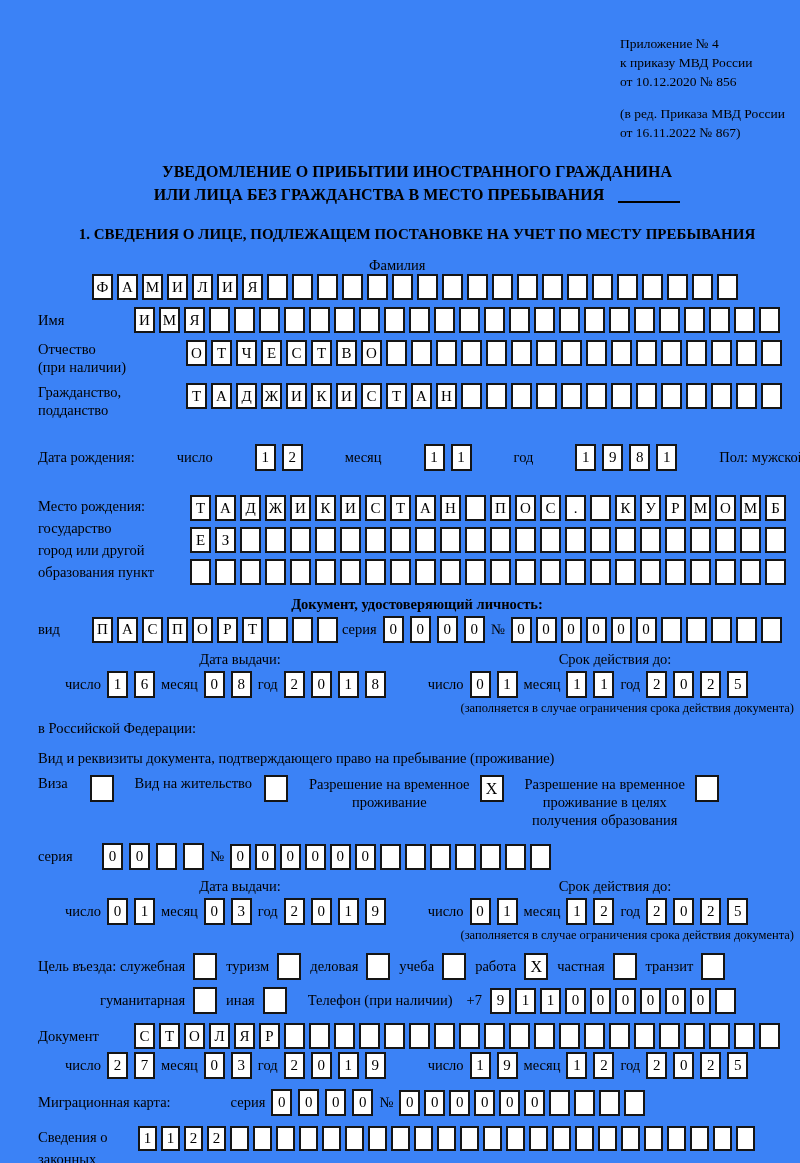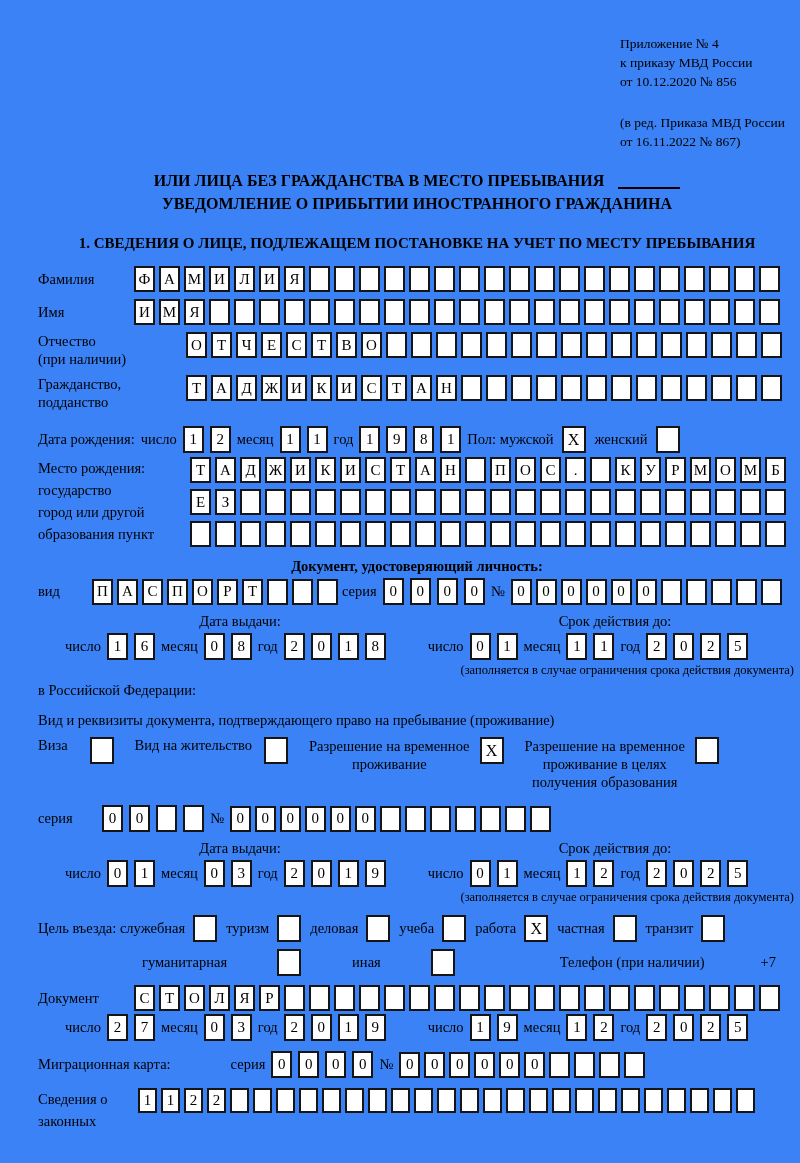--- a/index.html
+++ b/index.html
@@ -5,21 +5,21 @@
   html,body{margin:0;padding:0;background:#e8e8e8;}
   #page{
     width:800px;height:1163px;background:#3b82f6;color:#000;
     font-family:"Liberation Serif","DejaVu Serif",serif;
     box-sizing:border-box;padding:34px 4px 0 38px;
     position:relative;overflow:hidden;margin:0 auto;
     font-size:14.5px;
   }
   
   #annex{margin-left:582px;font-size:13.5px;line-height:19px;}
-  #annex .note{margin-top:22px;}
+  #annex .note{margin-top:13px;}
   #form-label{text-align:right;padding-right:32px;font-weight:bold;margin-top:16px;font-size:15px;}
   #title{margin-top:18px;text-align:center;font-weight:bold;font-size:16px;line-height:23px;}
   .blank-line{display:inline-block;width:62px;border-bottom:2.5px solid #000;margin-left:14px;transform:translateY(3px);}
   #section1{margin-top:20px;text-align:center;font-weight:bold;font-size:15px;}
 
   
   .row{display:flex;align-items:center;margin-top:7px;}
   .txt{margin-right:6px;flex:none;white-space:nowrap;}
   .txt .tl{line-height:18px;}
   .gap{flex:none;display:inline-block;}
@@ -32,41 +32,41 @@
   .cell.s{width:19px;height:25px;}
   .checkbox{width:24px;height:27px;border:2px solid #151515;display:flex;align-items:center;justify-content:center;
         font-size:16px;margin:0 9px 0 2px;flex:none;box-sizing:border-box;background:#fff;}
 
   .cap{margin-top:6px;}
 
   
   [data-name="surname-label"],[data-name="firstname-label"],[data-name="profession-label"]{width:90px;flex:none;}
   [data-name="patronymic-label"],[data-name="citizenship-label"]{width:142px;flex:none;}
   [data-name="patronymic-row"],[data-name="citizenship-row"],[data-name="residence-permit-row"]{align-items:flex-start;}
-  [data-name="surname-row"]{margin-top:14px;}
-  [data-name="birthdate-row"]{margin-top:15px;}
-  [data-name="birthplace-block"]{margin-top:4px;}
+  [data-name="surname-row"]{margin-top:14px;flex-direction:column;}
+  [data-name="birthdate-row"]{margin-top:25px;gap:36px;}
+  [data-name="birthplace-block"]{margin-top:24px;}
   [data-name="doc-type-label"]{width:48px;flex:none;}
   [data-name="doc-section-title"]{text-align:center;font-weight:bold;margin-top:5px;}
   [data-name="doc-type-row"]{margin-top:3px;}
   [data-name="doc-date-headers"],[data-name="permit-date-headers"],[data-name="entry-date-headers"]{margin-top:8px;padding-left:27px;}
   [data-name="doc-dates-row"],[data-name="permit-dates-row"],[data-name="entry-dates-row"]{padding-left:27px;margin-top:3px;}
   [data-name="issue-date-header"],[data-name="entry-date-header"]{width:350px;text-align:center;margin-right:0;}
   [data-name="validity-header"],[data-name="stay-until-header"]{width:400px;text-align:center;margin-right:0;}
   [data-name="doc-validity-note"],[data-name="permit-validity-note"]{margin-top:3px;text-align:right;font-size:12.5px;padding-right:2px;}
   [data-name="permit-intro-1"]{margin-top:13px;}
   [data-name="permit-intro-2"]{margin-top:4px;}
   [data-name="residence-permit-row"]{margin-top:8px;}
   [data-name="temp-residence-label"],[data-name="temp-residence-edu-label"]{text-align:center;margin-right:8px;}
   [data-name="residence-permit-label"]{margin-right:10px;}
   [data-name="visa-label"]{margin-right:20px;}
   [data-name="permit-series-label"]{width:58px;flex:none;}
   [data-name="permit-series-row"]{margin-top:14px;}
   [data-name="purpose-row"]{margin-top:10px;}
-  [data-name="purpose-row-2"]{gap:42px;}
+  [data-name="purpose-row-2"]{}
   [data-name="phone-label"]{margin-right:14px;}
   [data-name="phone-prefix"]{margin-right:8px;}
   [data-name="profession-row"]{margin-top:9px;}
   [data-name="migration-card-row"]{margin-top:10px;}
   [data-name="migration-card-label"]{margin-right:60px;}
   [data-name="representatives-block"]{margin-top:10px;}
 
   
   .blk{display:flex;align-items:flex-start;}
   .blabels{flex:none;line-height:19px;}
@@ -83,22 +83,22 @@
   <div id="annex" data-name="annex-reference">
     <div data-name="annex-line">Приложение № 4</div>
     <div data-name="annex-line">к приказу МВД России</div>
     <div data-name="annex-line">от 10.12.2020 № 856</div>
     <div class="note" data-name="annex-amendment-line">(в ред. Приказа МВД России</div>
     <div data-name="annex-amendment-line">от 16.11.2022 № 867)</div>
   </div>
 
 
   <div id="title" data-name="page-title">
+    <div data-name="title-line-1">УВЕДОМЛЕНИЕ О ПРИБЫТИИ ИНОСТРАННОГО ГРАЖДАНИНА</div>
     <div data-name="title-line-2"><span>ИЛИ ЛИЦА БЕЗ ГРАЖДАНСТВА В МЕСТО ПРЕБЫВАНИЯ</span><span class="blank-line" data-name="title-blank-line"></span></div>
-    <div data-name="title-line-1">УВЕДОМЛЕНИЕ О ПРИБЫТИИ ИНОСТРАННОГО ГРАЖДАНИНА</div>
   </div>
 
   <div id="section1" data-name="section-1-title">1. СВЕДЕНИЯ О ЛИЦЕ, ПОДЛЕЖАЩЕМ ПОСТАНОВКЕ НА УЧЕТ ПО МЕСТУ ПРЕБЫВАНИЯ</div>
 
   <div id="form-body" data-name="form-body">
       <div class="row" data-name="surname-row">
         <span class="txt" data-name="surname-label">Фамилия</span>
         <span class="cellrun" data-name="surname-cells">
           <span class="cell" data-name="cell">Ф</span>
           <span class="cell" data-name="cell">А</span>

